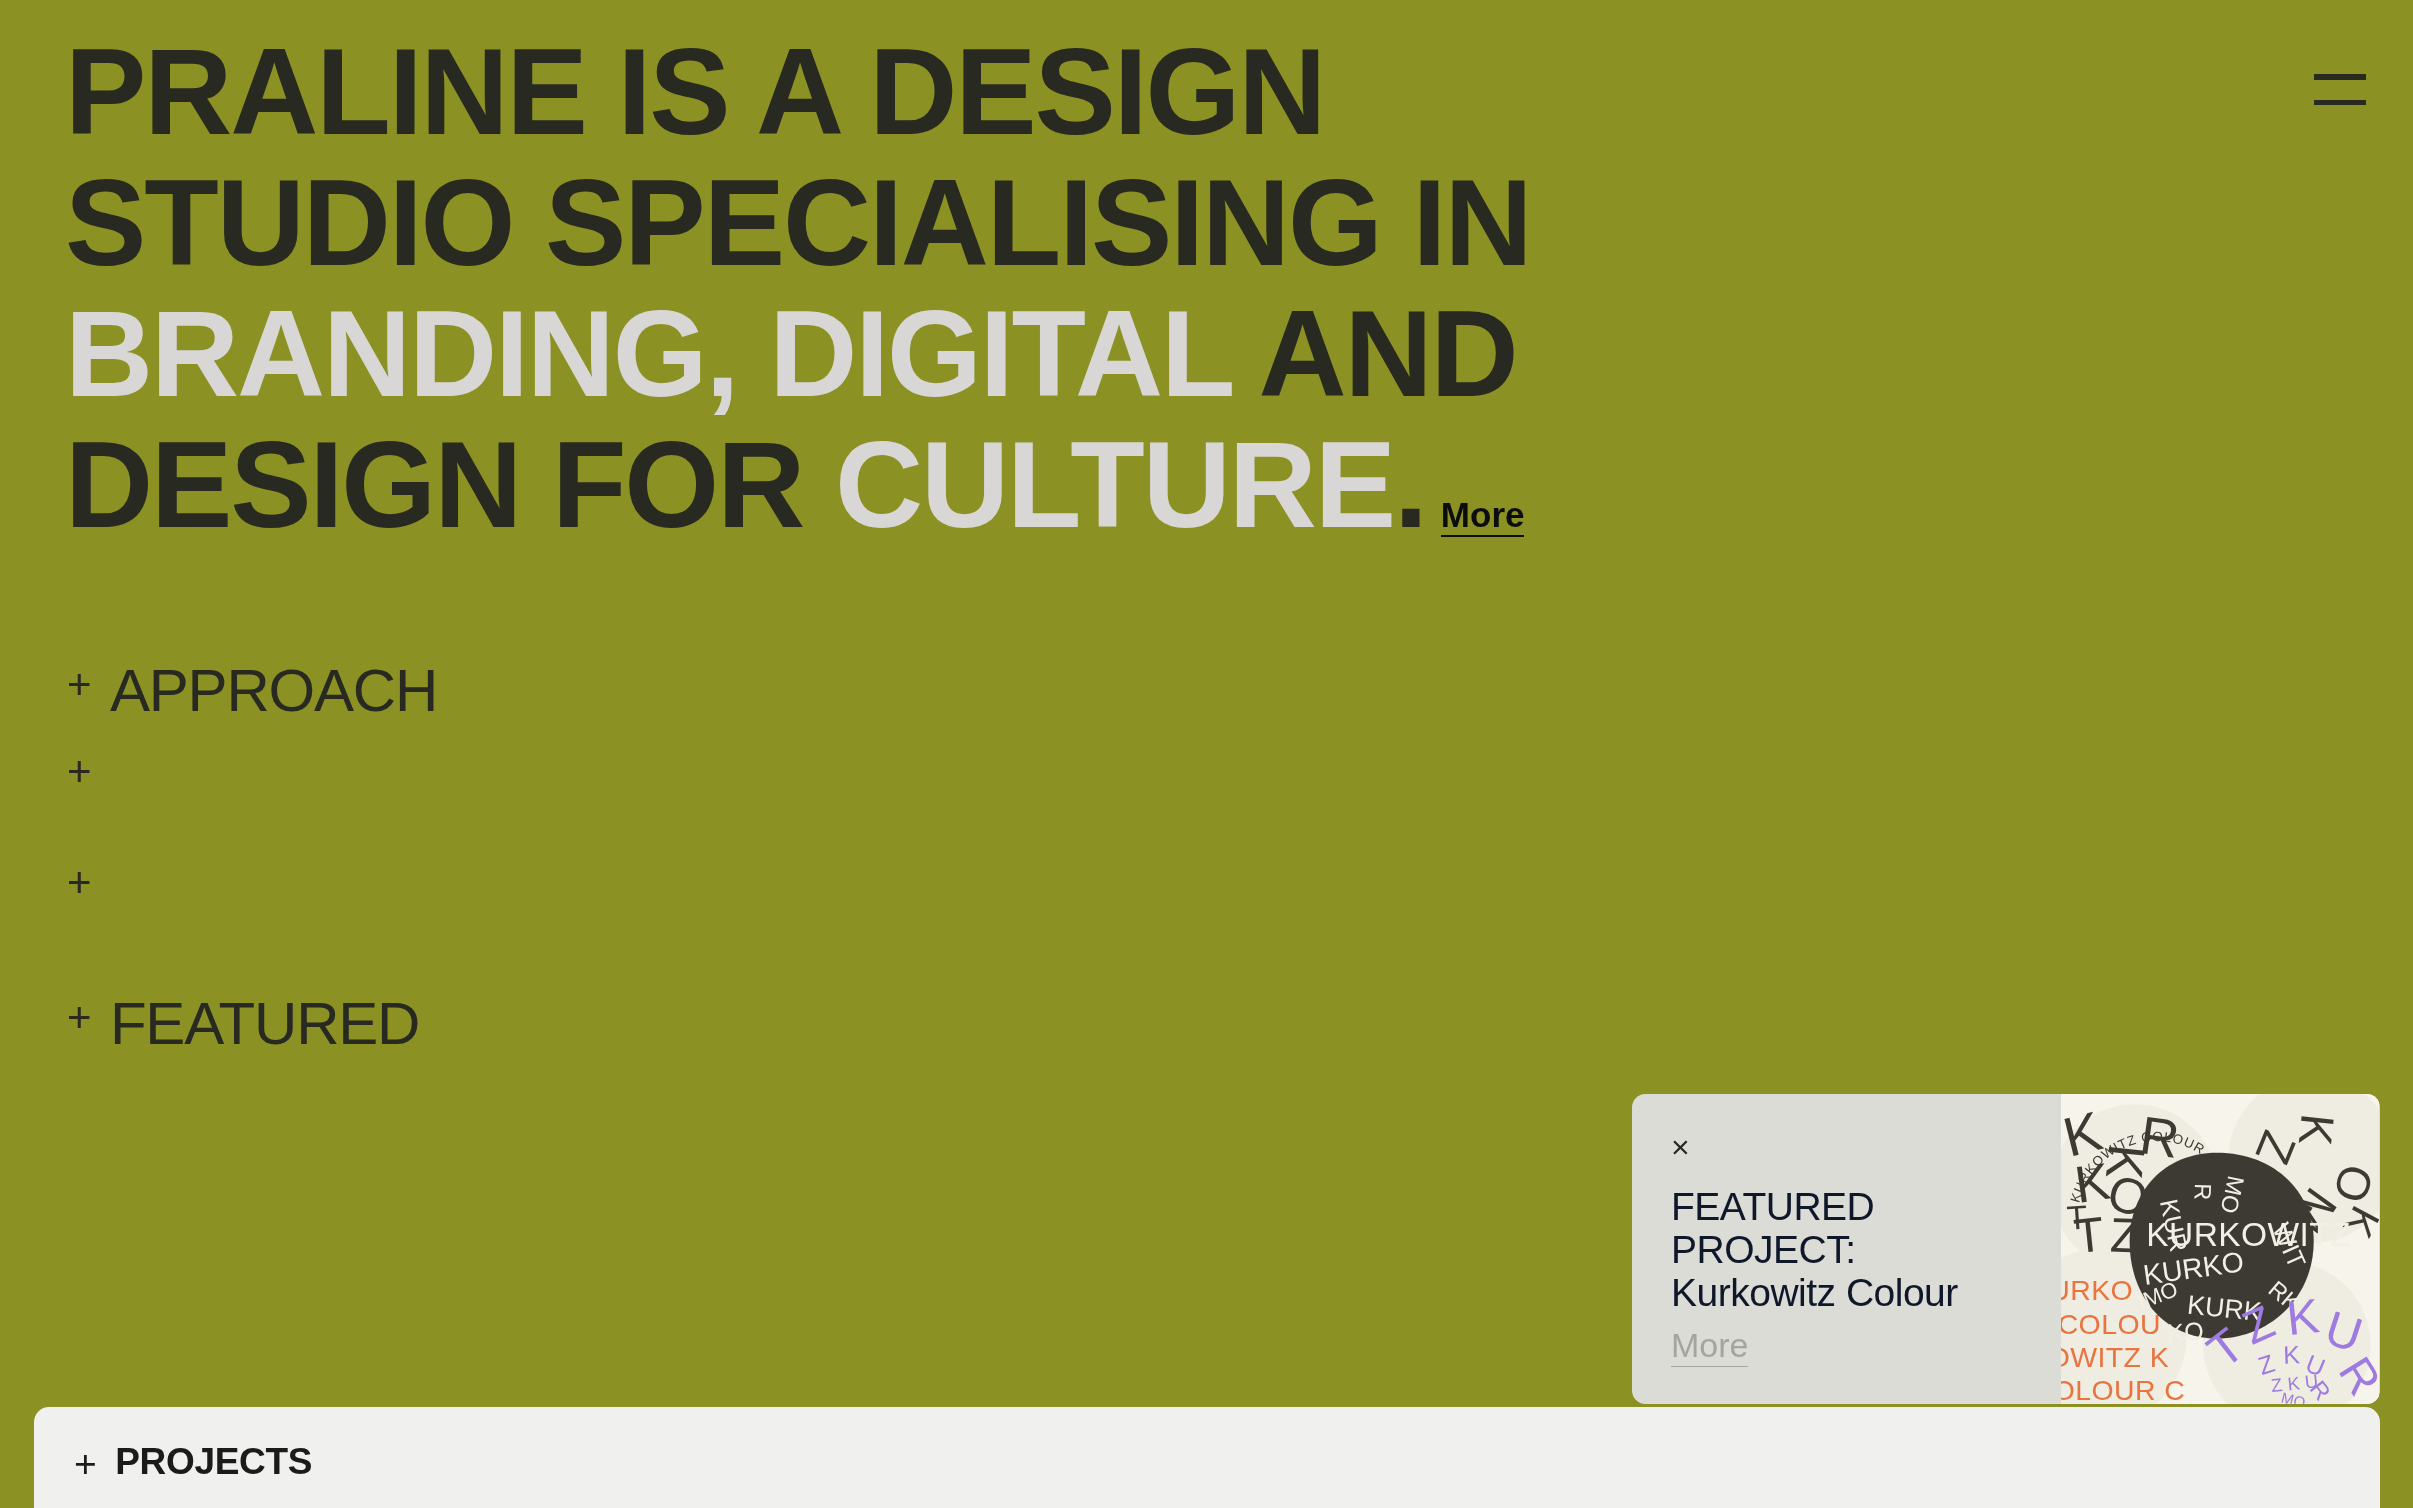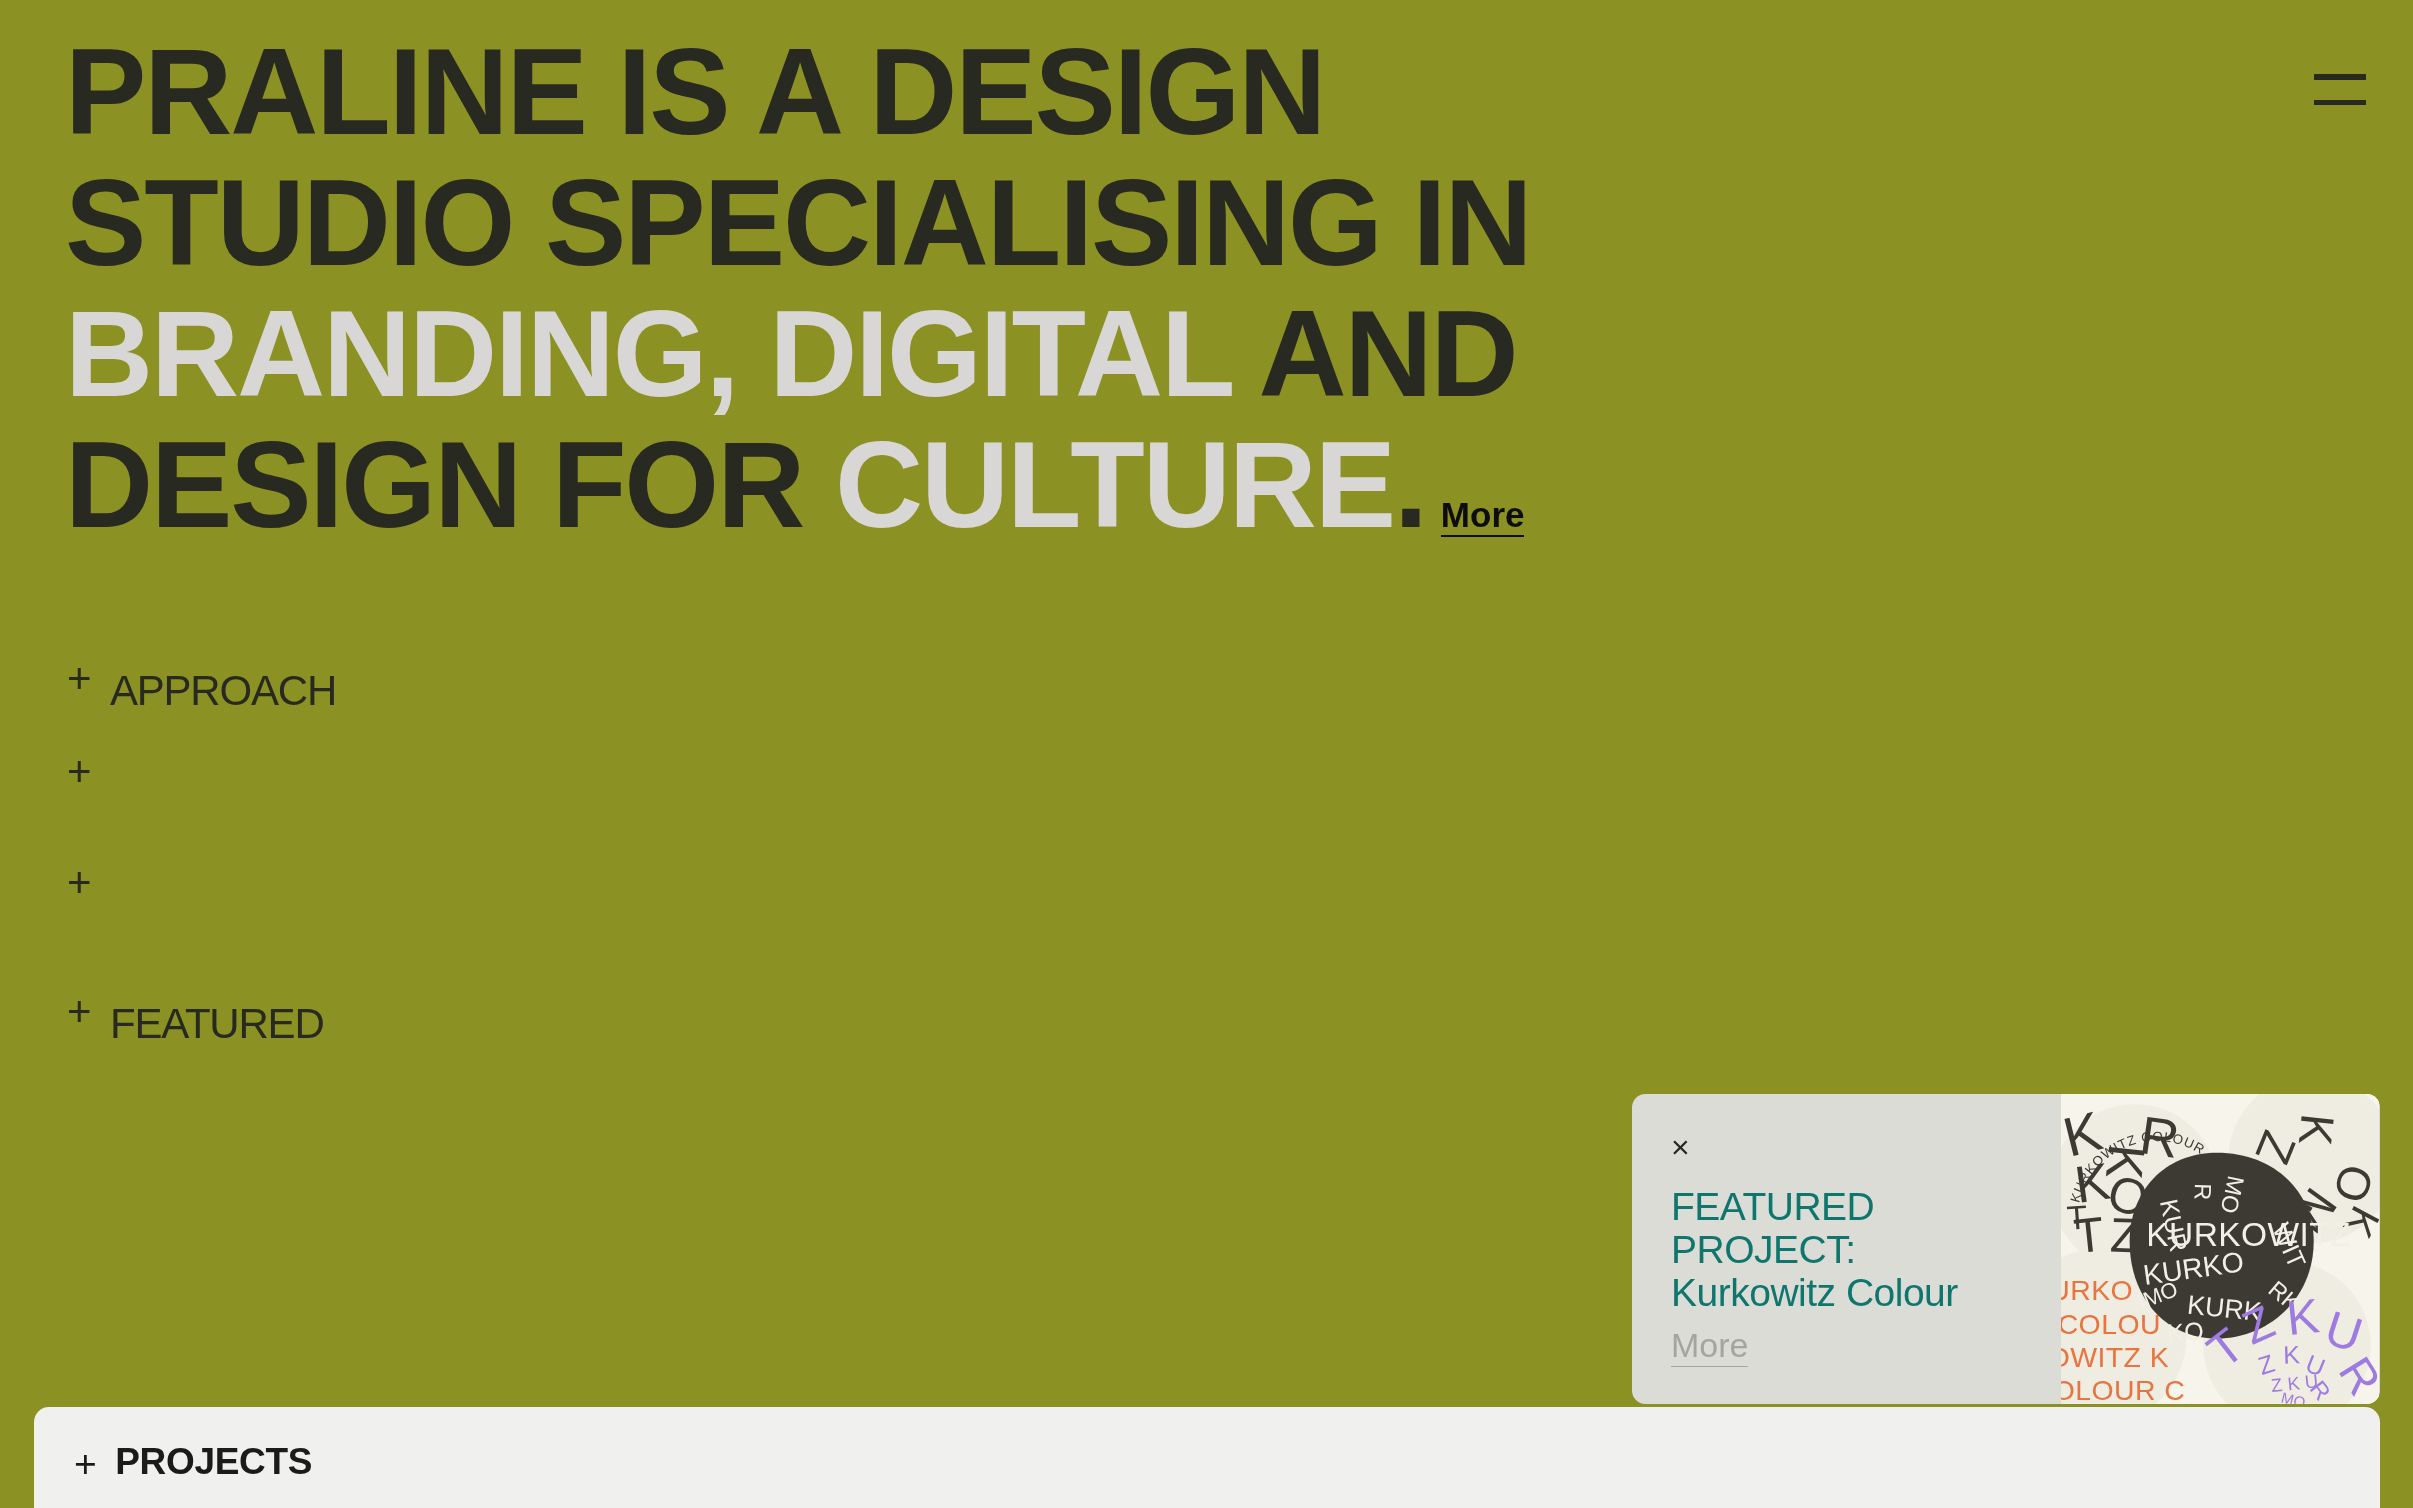--- a/index.html
+++ b/index.html
@@ -64,21 +64,21 @@
     cursor:pointer;
   }
   .navitem .plus{
     font-size:42px;
     line-height:1;
     font-weight:300;
     position:relative;
     top:-11.7px;
   }
   .navitem .label{
-    font-size:42px;
+    font-size:60px;
     line-height:77px;
     letter-spacing:-1.2px;
     font-weight:400;
   }
 
   
   .featured-card{
     position:absolute;
     left:1632px; top:1094px;
     width:748px; height:310px;
@@ -100,21 +100,21 @@
     color:#262622;
     width:32px; height:32px;
     cursor:pointer;
     font-family:"Liberation Sans", sans-serif;
   }
   .featured-title{
     margin-top:22px;
     font-size:39px;
     line-height:43px;
     letter-spacing:-0.5px;
-    color:#0f766e;
+    color:#0f172a;
     font-weight:400;
   }
   .featured-title .sub{ display:block; }
   .card-more{
     position:absolute;
     left:39px; bottom:37px;
     font-size:34px;
     line-height:37px;
     color:#A5A5A0;
     text-decoration:none;

